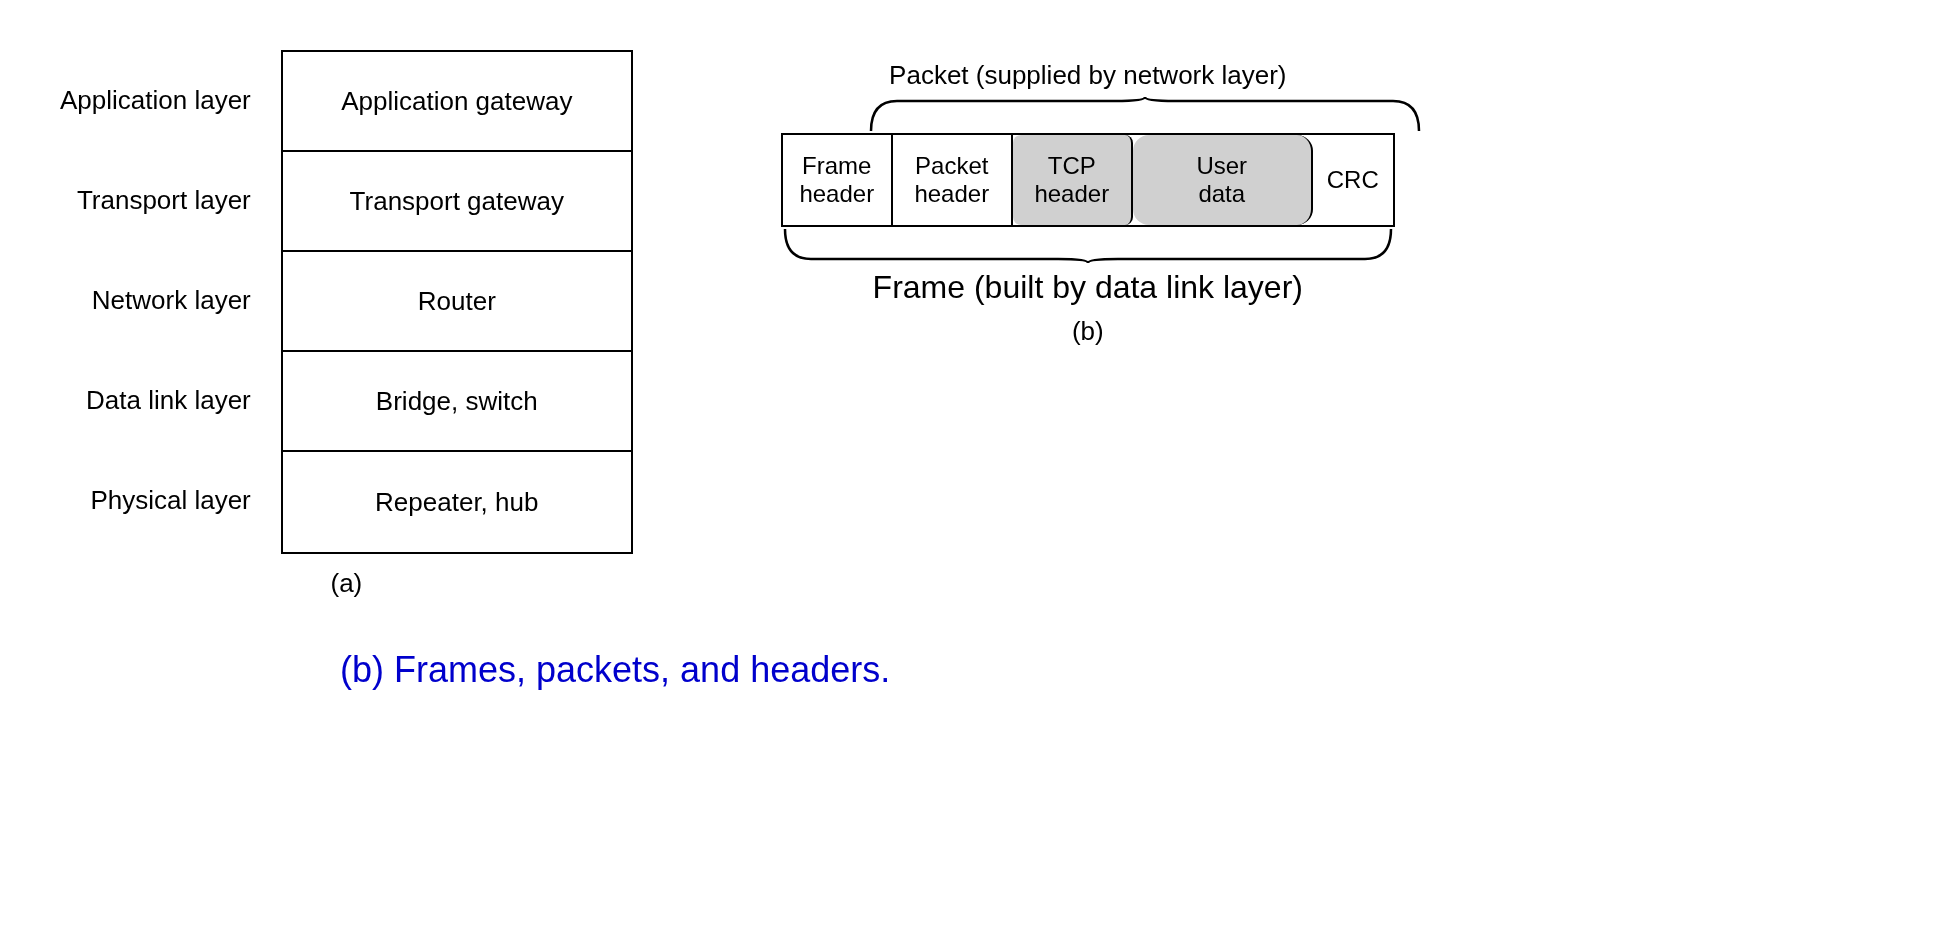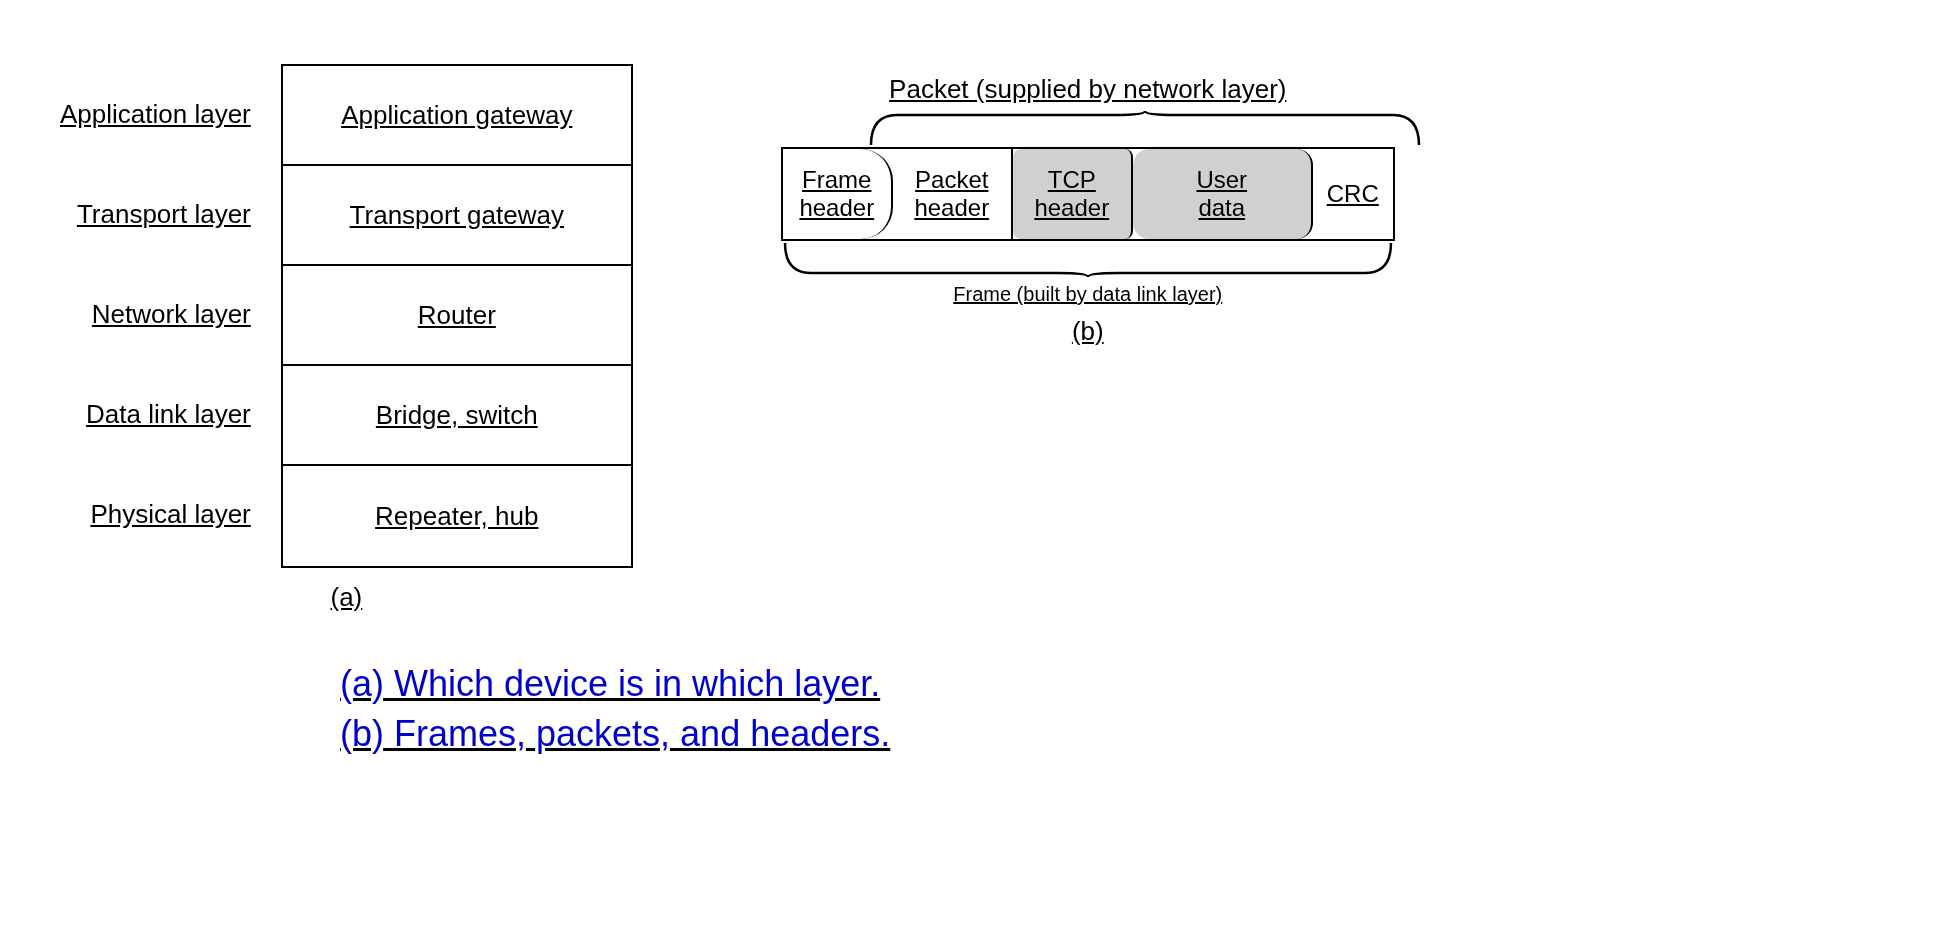--- a/index.html
+++ b/index.html
@@ -8,24 +8,23 @@
       font-family: Arial, sans-serif;
       width: 1955px;
       height: 927px;
       overflow: hidden;
       position: relative;
     }
 
     .main-container {
       display: flex;
       flex-direction: column;
-      padding: 44px 60px;
+      padding: 30px 60px;
       width: 100%;
       height: 100%;
-      text-decoration: underline;
     }
 
     .diagrams-row {
       display: flex;
       flex-direction: row;
       align-items: flex-start;
       justify-content: flex-start;
       gap: 120px;
       margin-top: 20px;
     }
@@ -128,28 +127,28 @@
     }
 
     .frame-cell.shaded {
       background-color: #d0d0d0;
     }
 
     .frame-cell.white {
       background-color: #ffffff;
     }
 
-    .cell-frame-header { width: 110px; border-radius: 32px; }
+    .cell-frame-header { width: 110px; }
     .cell-packet-header { width: 120px; }
     .cell-tcp-header { width: 120px; }
     .cell-user-data { width: 180px; }
     .cell-crc { width: 80px; }
 
     .frame-label {
-      font-size: 20px;
+      font-size: 32px;
       color: #000;
       margin-top: 4px;
       text-align: center;
     }
 
     .b-diagram-label {
       font-size: 26px;
       color: #000;
       margin-top: 10px;
       text-align: center;
@@ -235,17 +234,16 @@
       </div>
 
       <div class="frame-label">Frame (built by data link layer)</div>
       <div class="b-diagram-label">(b)</div>
     </div>
 
   </div>
 
   <div class="captions" id="captions-container">
 
-  <div class="caption-line">(a) Which device is in which layer.</div>
       <div class="caption-line">(b) Frames, packets, and headers.</div>
     </div>
 
 </div>
 
 </body></html>

